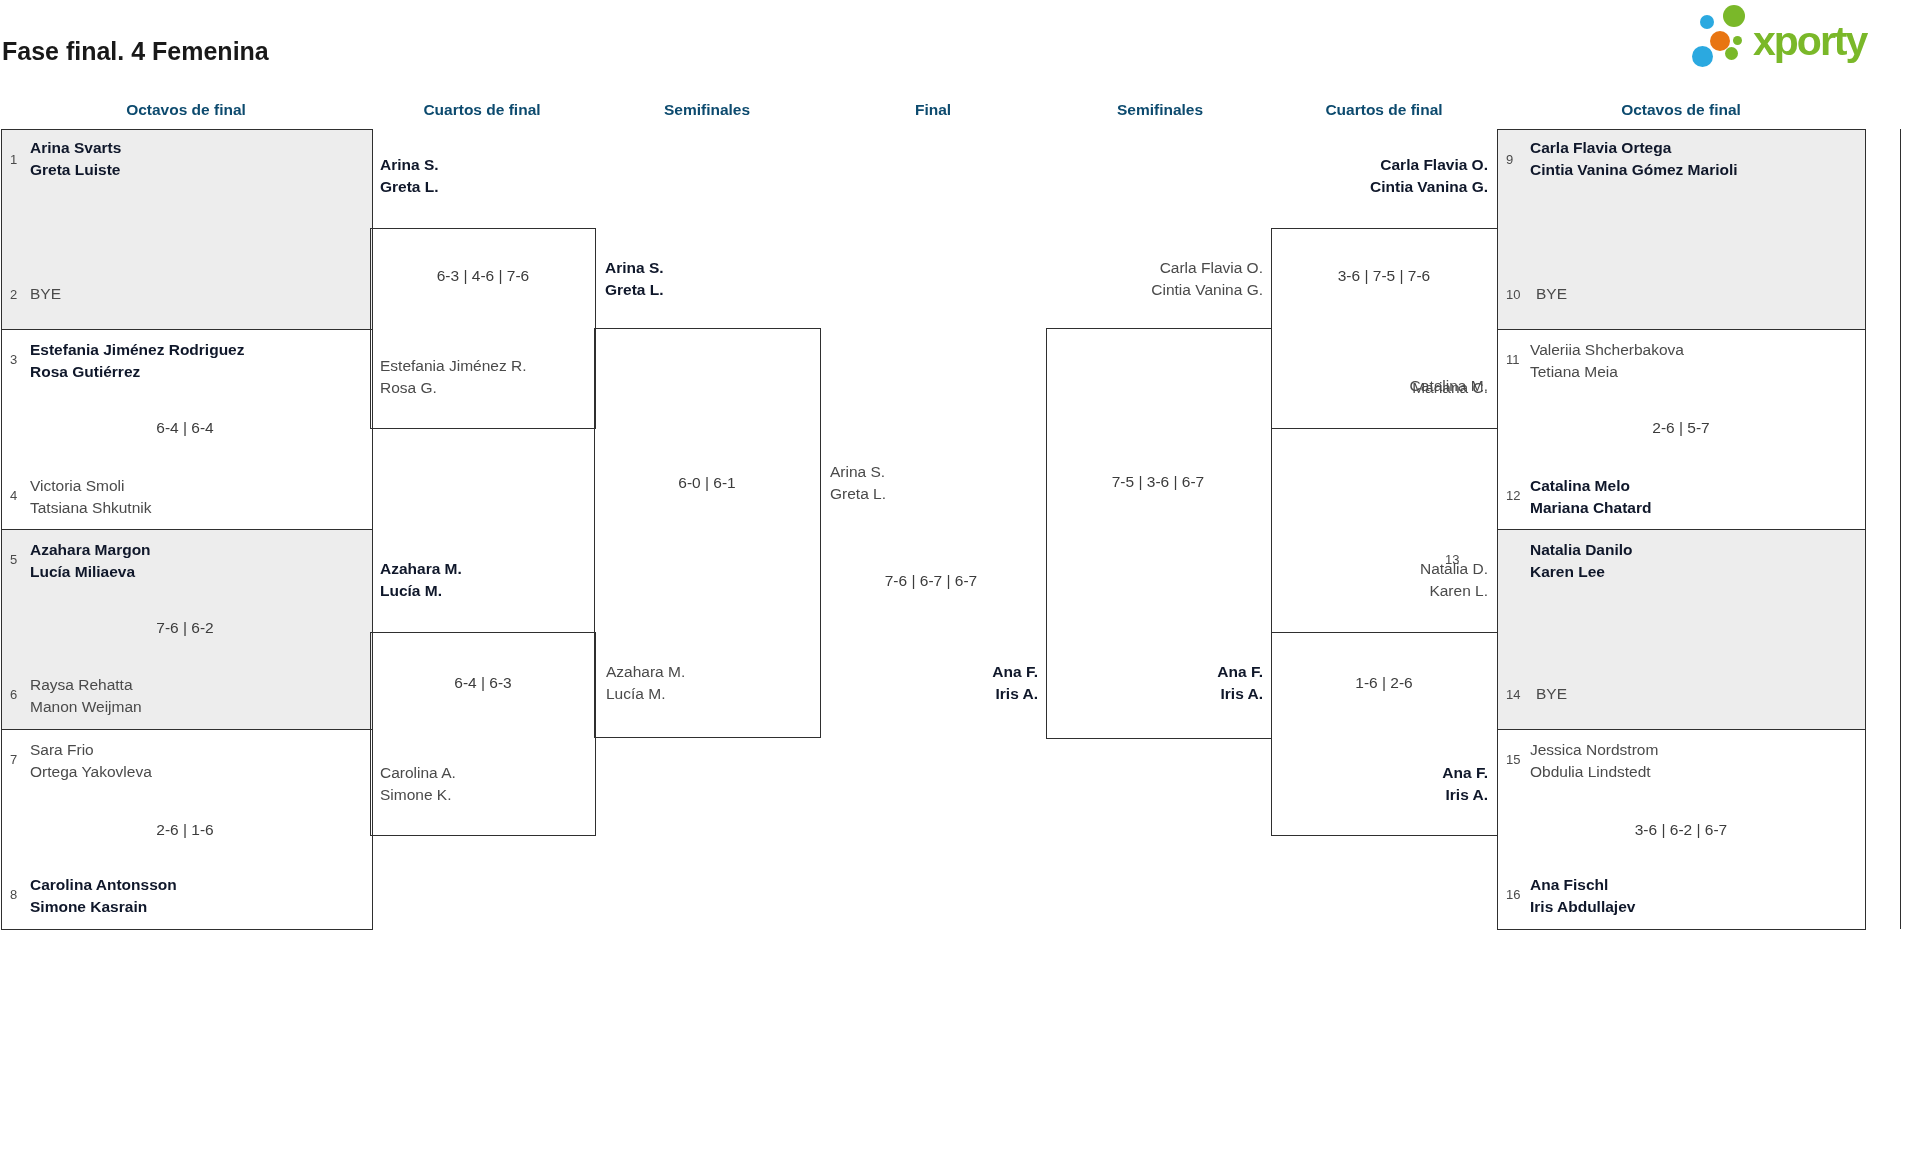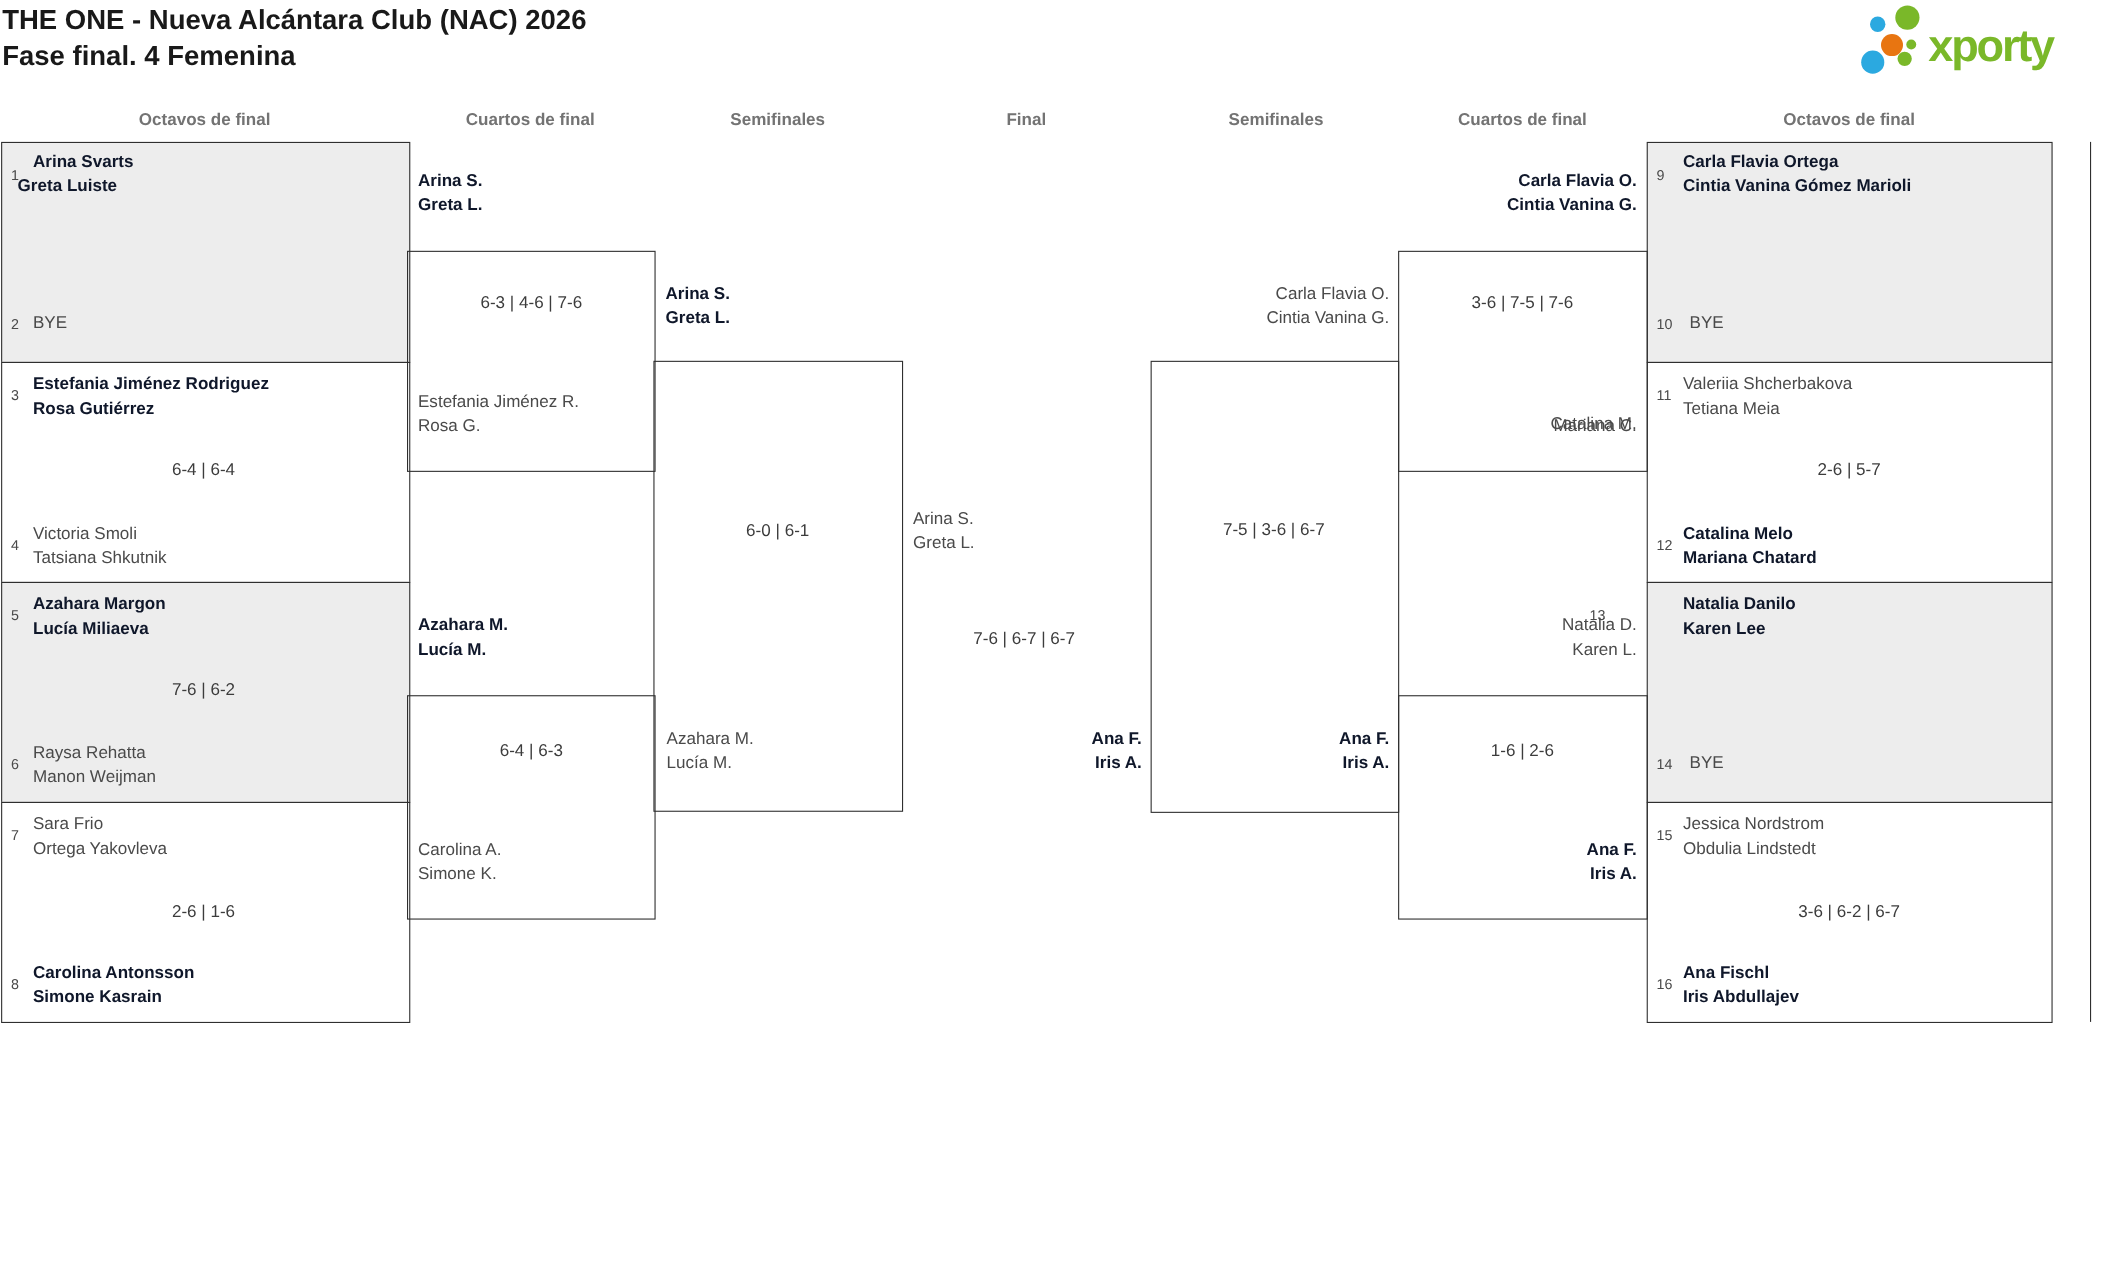--- a/index.html
+++ b/index.html
@@ -1,38 +1,37 @@
 <!DOCTYPE html>
 <html><head>
 <meta charset="utf-8">
 <style>
   html,body{margin:0;padding:0;background:#fff;}
   .page{position:relative;width:1920px;height:1166px;background:#fff;overflow:hidden;
         font-family:"Liberation Sans","DejaVu Sans",sans-serif;color:#161616;}
   .title{position:absolute;left:2px;top:2px;font-size:25px;line-height:33px;font-weight:700;color:#191919;white-space:nowrap;}
   .subtitle{position:absolute;left:2px;top:35px;font-size:25px;line-height:33px;font-weight:700;color:#191919;white-space:nowrap;}
-  .colh{position:absolute;top:101px;font-size:15.5px;font-weight:700;color:#737373;transform:translateX(-50%);white-space:nowrap;}
+  .colh{position:absolute;top:101px;font-size:15.5px;font-weight:700;color:#0c4a6e;transform:translateX(-50%);white-space:nowrap;}
   .box{position:absolute;border:1px solid #2f2f2f;box-sizing:border-box;background:transparent;}
   .grey{background:#ededed;}
   .white{background:#ffffff;}
   .nm{position:absolute;font-size:15.5px;color:#4a4a4a;white-space:nowrap;}
   .b{font-weight:700;color:#0f172a;}
   .sd{position:absolute;font-size:13px;color:#4a4a4a;white-space:nowrap;}
   .sc{position:absolute;font-size:15.5px;color:#3c3c3c;white-space:nowrap;transform:translateX(-50%);}
   .ra{text-align:right;}
   .vline{position:absolute;border-left:1px solid #2f2f2f;width:0;}
   .dot{position:absolute;border-radius:50%;}
   .logotext{position:absolute;left:1753px;top:18px;font-size:41px;font-weight:700;letter-spacing:-2px;color:#7ab829;white-space:nowrap;}
 </style>
 </head>
 <body>
 
 <div class="page">
 
-  <div class="title">THE ONE - Nueva Alcántara Club (NAC) 2026</div>
   <div class="subtitle">Fase final. 4 Femenina</div>
 
   <div>
     <div class="dot" style="left:1700px;top:15px;width:14px;height:14px;background:#2ba9e0;"></div>
     <div class="dot" style="left:1723px;top:5px;width:22px;height:22px;background:#7ab829;"></div>
     <div class="dot" style="left:1710px;top:31px;width:20px;height:20px;background:#e87511;"></div>
     <div class="dot" style="left:1733px;top:36px;width:9px;height:9px;background:#7ab829;"></div>
     <div class="dot" style="left:1692px;top:46px;width:21px;height:21px;background:#2ba9e0;"></div>
     <div class="dot" style="left:1725px;top:47px;width:13px;height:13px;background:#7ab829;"></div>
     <div class="logotext">xporty</div>
@@ -59,21 +58,21 @@
   <div class="box" style="left:370px;top:228px;width:226px;height:201px;"></div>
   <div class="box" style="left:370px;top:632px;width:226px;height:204px;"></div>
   <div class="box" style="left:1271px;top:228px;width:227px;height:201px;"></div>
   <div class="box" style="left:1271px;top:632px;width:227px;height:204px;"></div>
   <div class="box" style="left:594px;top:328px;width:227px;height:410px;"></div>
   <div class="box" style="left:1046px;top:328px;width:226px;height:411px;"></div>
   <div class="vline" style="left:1900px;top:129px;height:800px;"></div>
 
   <div class="sd" style="left:10px;top:152px;">1</div>
   <div class="nm b" style="left:30px;top:139px;">Arina Svarts</div>
-  <div class="nm b" style="left:16px;top:161px;">Greta Luiste</div>
+  <div class="nm b" style="left:30px;top:161px;">Greta Luiste</div>
   <div class="sd" style="left:10px;top:287px;">2</div>
   <div class="nm" style="left:30px;top:285px;">BYE</div>
 
   <div class="sd" style="left:10px;top:352px;">3</div>
   <div class="nm b" style="left:30px;top:341px;">Estefania Jiménez Rodriguez</div>
   <div class="nm b" style="left:30px;top:363px;">Rosa Gutiérrez</div>
   <div class="sc" style="left:185px;top:419px;">6-4 | 6-4</div>
   <div class="sd" style="left:10px;top:488px;">4</div>
   <div class="nm" style="left:30px;top:477px;">Victoria Smoli</div>
   <div class="nm" style="left:30px;top:499px;">Tatsiana Shkutnik</div>

